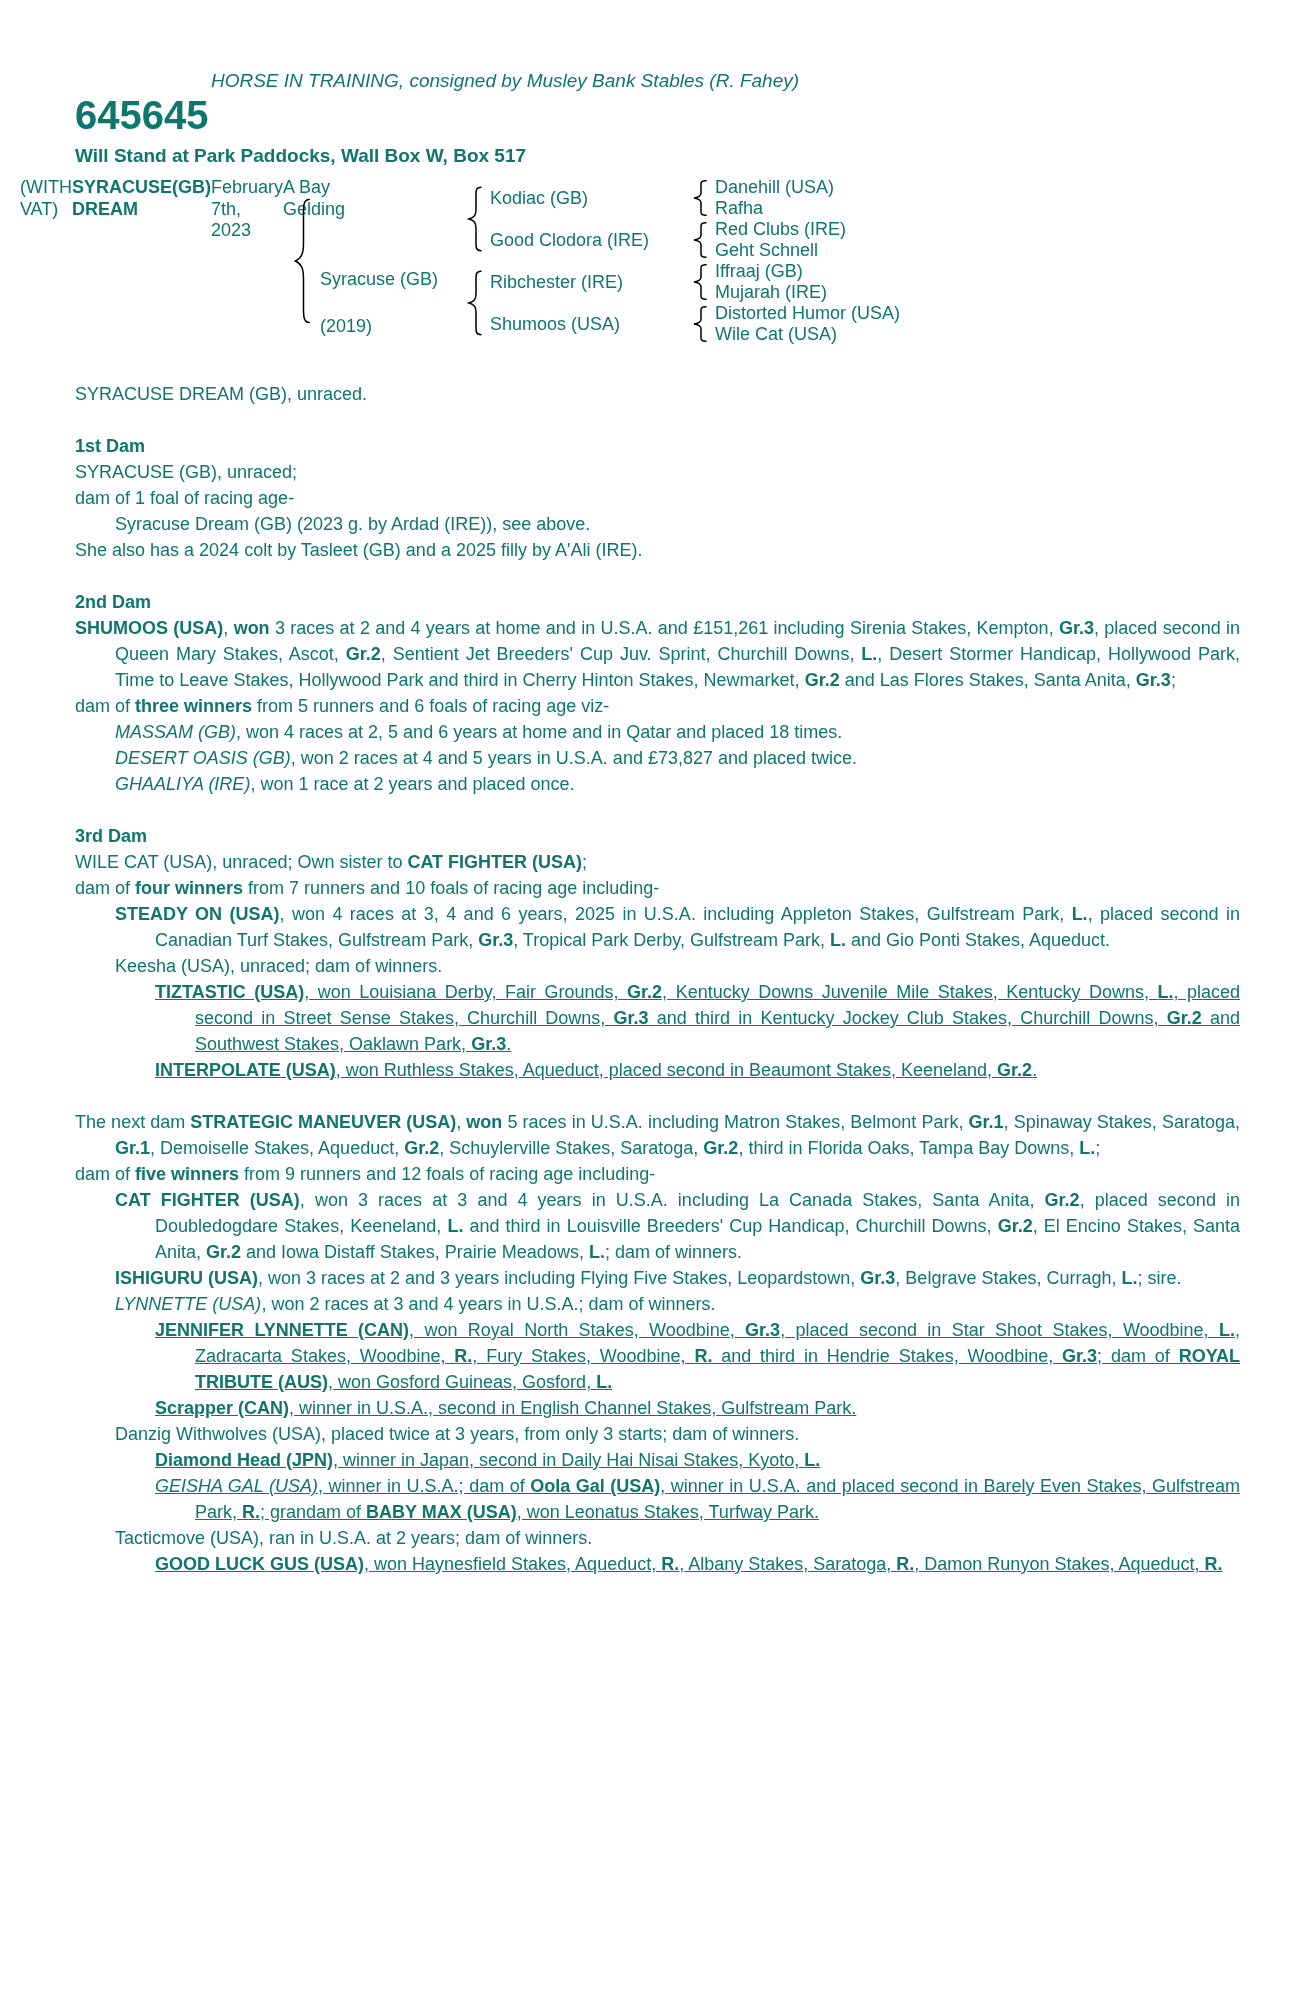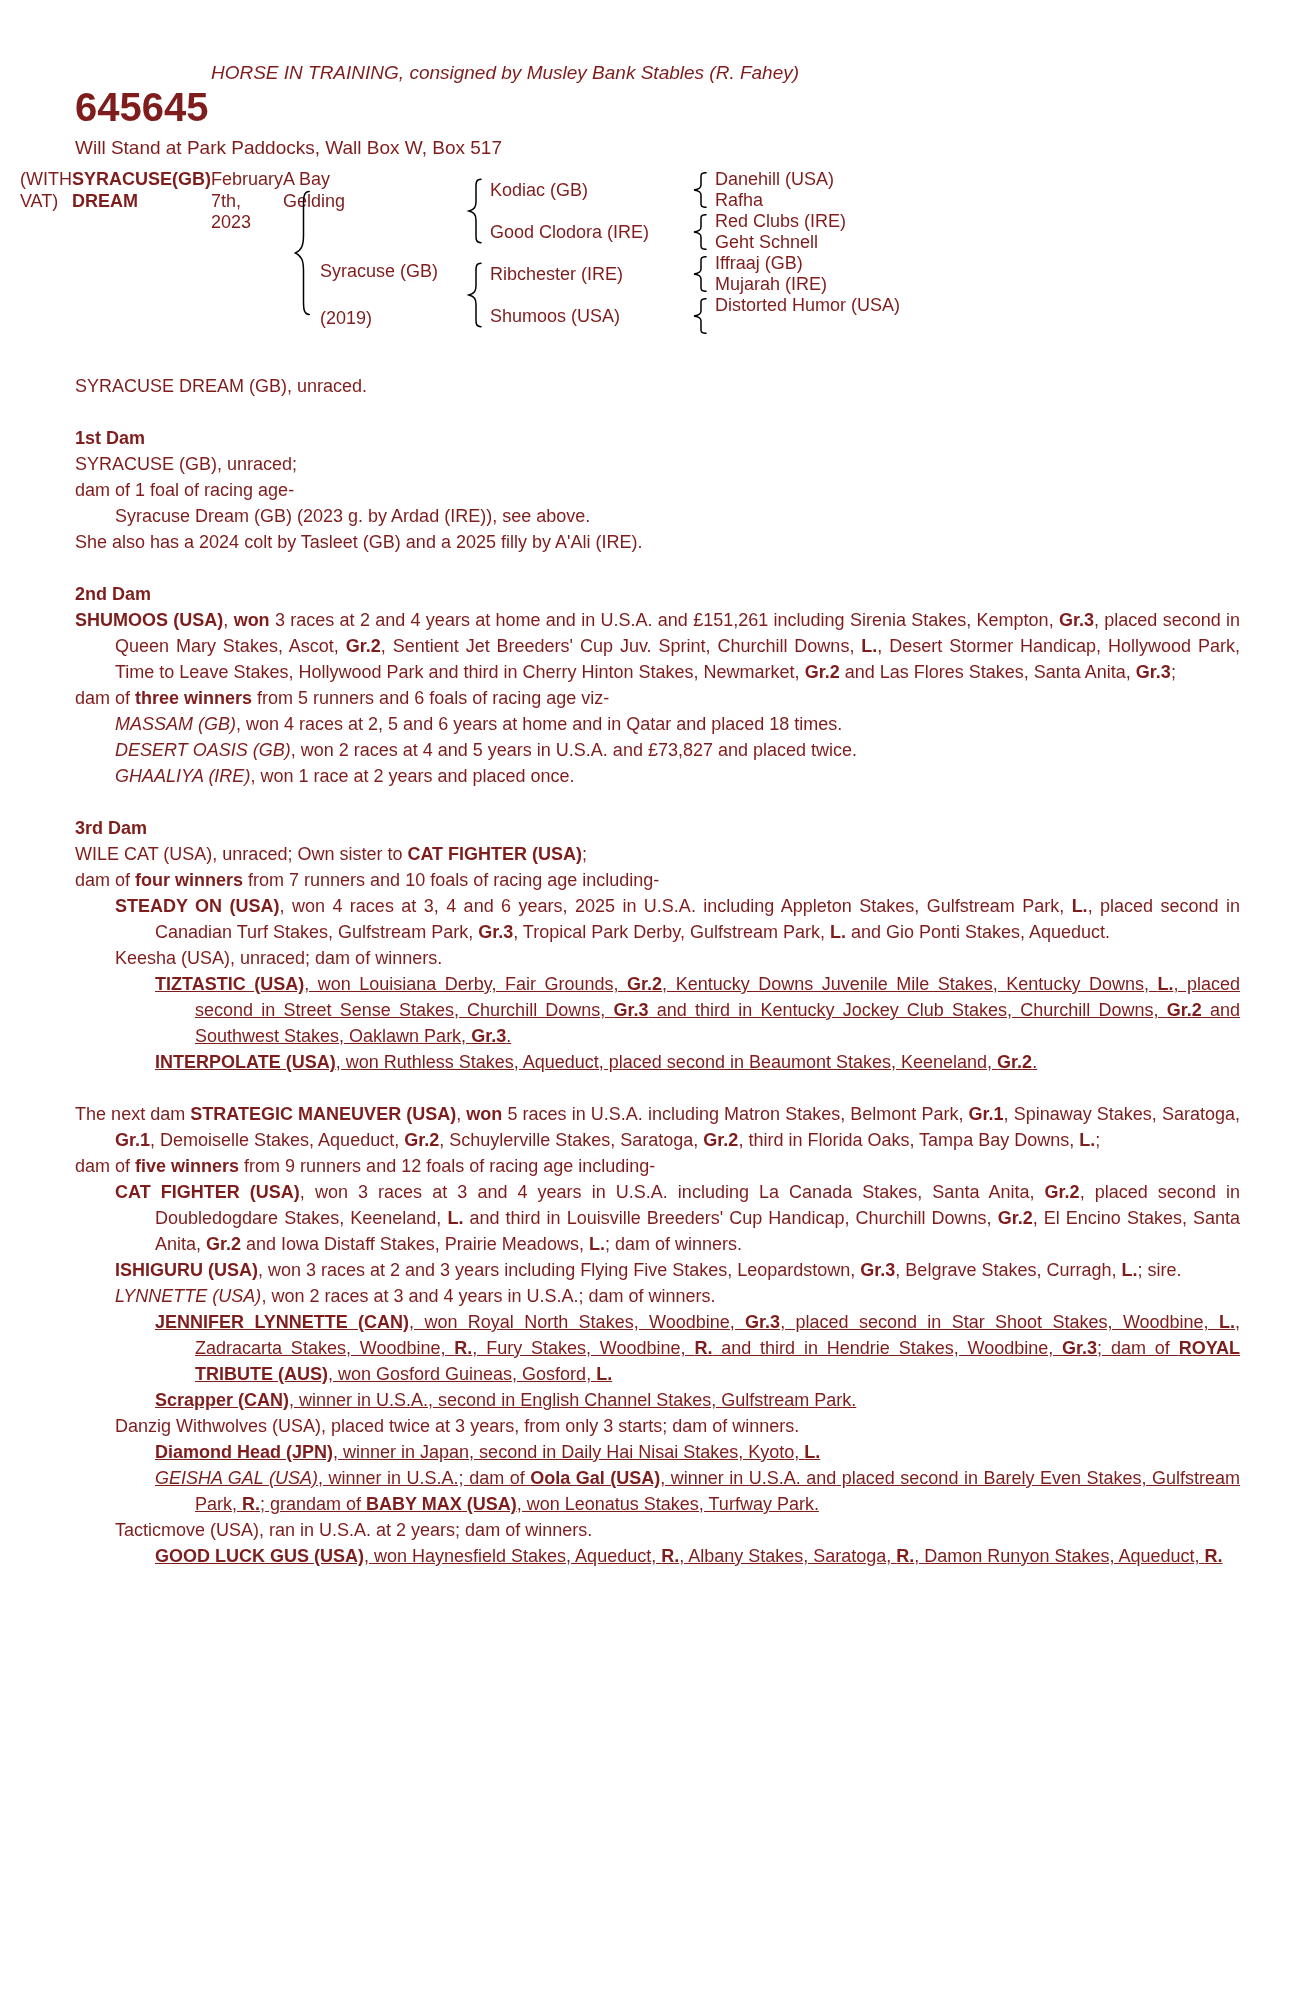--- a/index.html
+++ b/index.html
@@ -1,23 +1,23 @@
 <!DOCTYPE html>
 <html><head>
 <meta charset="utf-8">
 <style>
   * { box-sizing: border-box; }
   html, body { margin: 0; padding: 0; background: #ffffff; }
   .page {
     position: relative;
     width: 1315px;
     height: 1752px;
-    margin: 4px auto;
+    margin: 12px auto;
     background: #ffffff;
-    color: #7f1d1d;
+    color: #0f766e;
     font-family: "Liberation Sans", sans-serif;
     font-size: 18px;
     line-height: 26px;
     padding: 56px 75px 0 75px;
     overflow: hidden;
   }
   .b { font-weight: bold; }
   .i { font-style: italic; }
 
   .consignor-line {
@@ -31,21 +31,21 @@
     justify-content: flex-start;
     align-items: baseline;
     margin-top: 0px;
   }
   .lot-number {
     font-weight: bold;
     font-size: 40px;
     line-height: 42px;
   }
   .stand-line {
-    font-weight: normal;
+    font-weight: bold;
     font-size: 19px;
     margin-top: 7px;
   }
 
   
   .pedigree {
     margin-top: 8px;
     display: grid;
     grid-template-columns: 215px 30px 145px 25px 200px 25px 1fr;
     grid-template-rows: repeat(8, 21px);
@@ -166,20 +166,21 @@
         </svg>
     </div>
 
     <div class="gen3-1 gen3-cell">Danehill (USA)</div>
     <div class="gen3-2 gen3-cell">Rafha</div>
     <div class="gen3-3 gen3-cell">Red Clubs (IRE)</div>
     <div class="gen3-4 gen3-cell">Geht Schnell</div>
     <div class="gen3-5 gen3-cell">Iffraaj (GB)</div>
     <div class="gen3-6 gen3-cell">Mujarah (IRE)</div>
     <div class="gen3-7 gen3-cell">Distorted Humor (USA)</div>
+    <div class="gen3-8 gen3-cell">Wile Cat (USA)</div>
 
   </div>
 
   <div class="catalogue-text">
       <p class="para indent-0"><span>SYRACUSE DREAM (GB), unraced.</span></p>
       <p class="dam-heading">1st Dam</p>
       <p class="para indent-0"><span>SYRACUSE (GB), unraced;</span></p>
       <p class="para indent-0"><span>dam of 1 foal of racing age-</span></p>
       <p class="para indent-1"><span>Syracuse Dream (GB) (2023 g. by Ardad (IRE)), see above.</span></p>
       <p class="para indent-0"><span>She also has a 2024 colt by Tasleet (GB) and a 2025 filly by A'Ali (IRE).</span></p>

